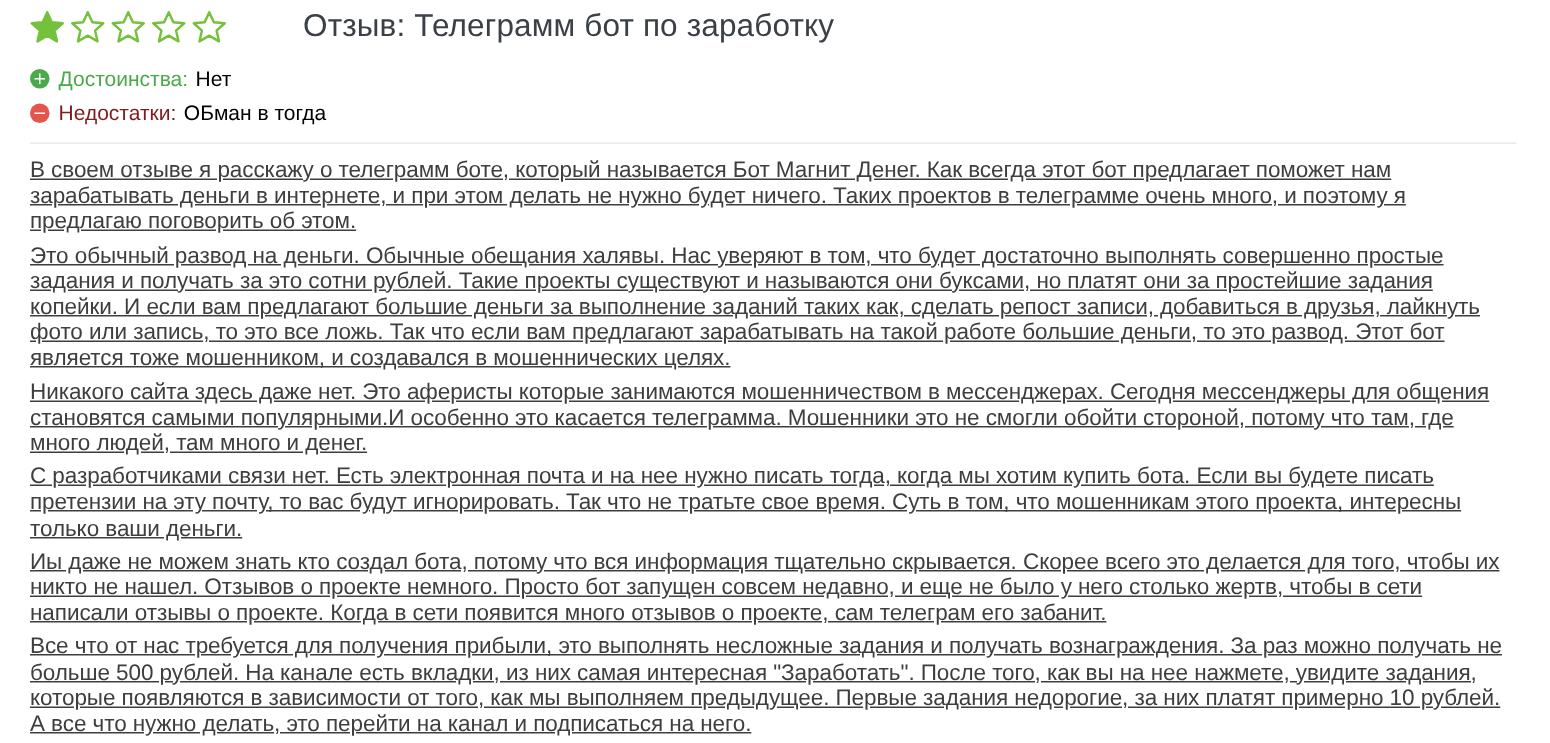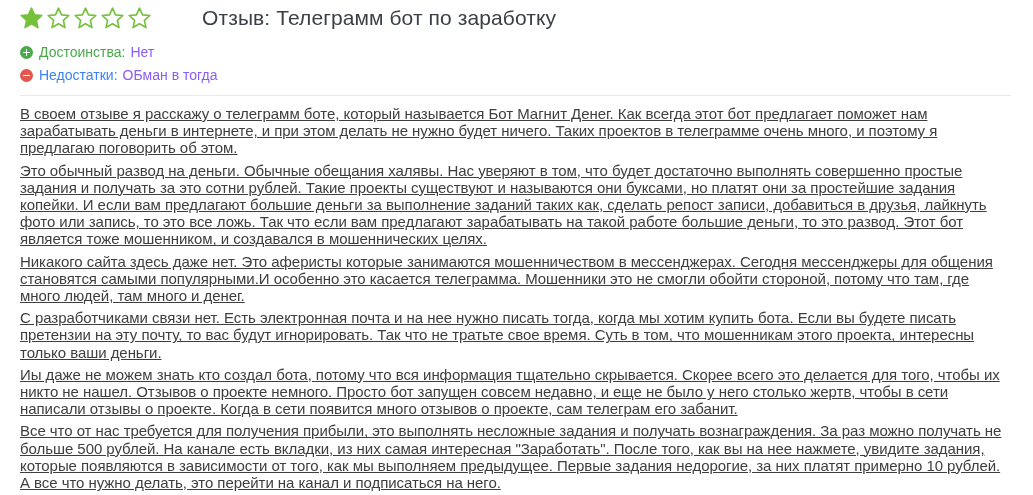--- a/index.html
+++ b/index.html
@@ -71,22 +71,22 @@
     content: "";
     position: absolute;
     left: 5.6px;
     top: 3.4px;
     width: 1.8px;
     height: 7px;
     background: #ffffff;
   }
   .pc-label { margin-right: 5px; }
   .pc-label.pros { color: #4aa94a; }
-  .pc-label.cons { color: #3b82f6; }
-  .pc-value { color: #8b5cf6; }
+  .pc-label.cons { color: #7f1d1d; }
+  .pc-value { color: #000000; }
   
   .divider {
     border: none;
     border-top: 1px solid #e9e9e9;
     margin-top: 12px;
   }
   
   .review-body {
     padding-top: 9px;
     font-size: 15px;

